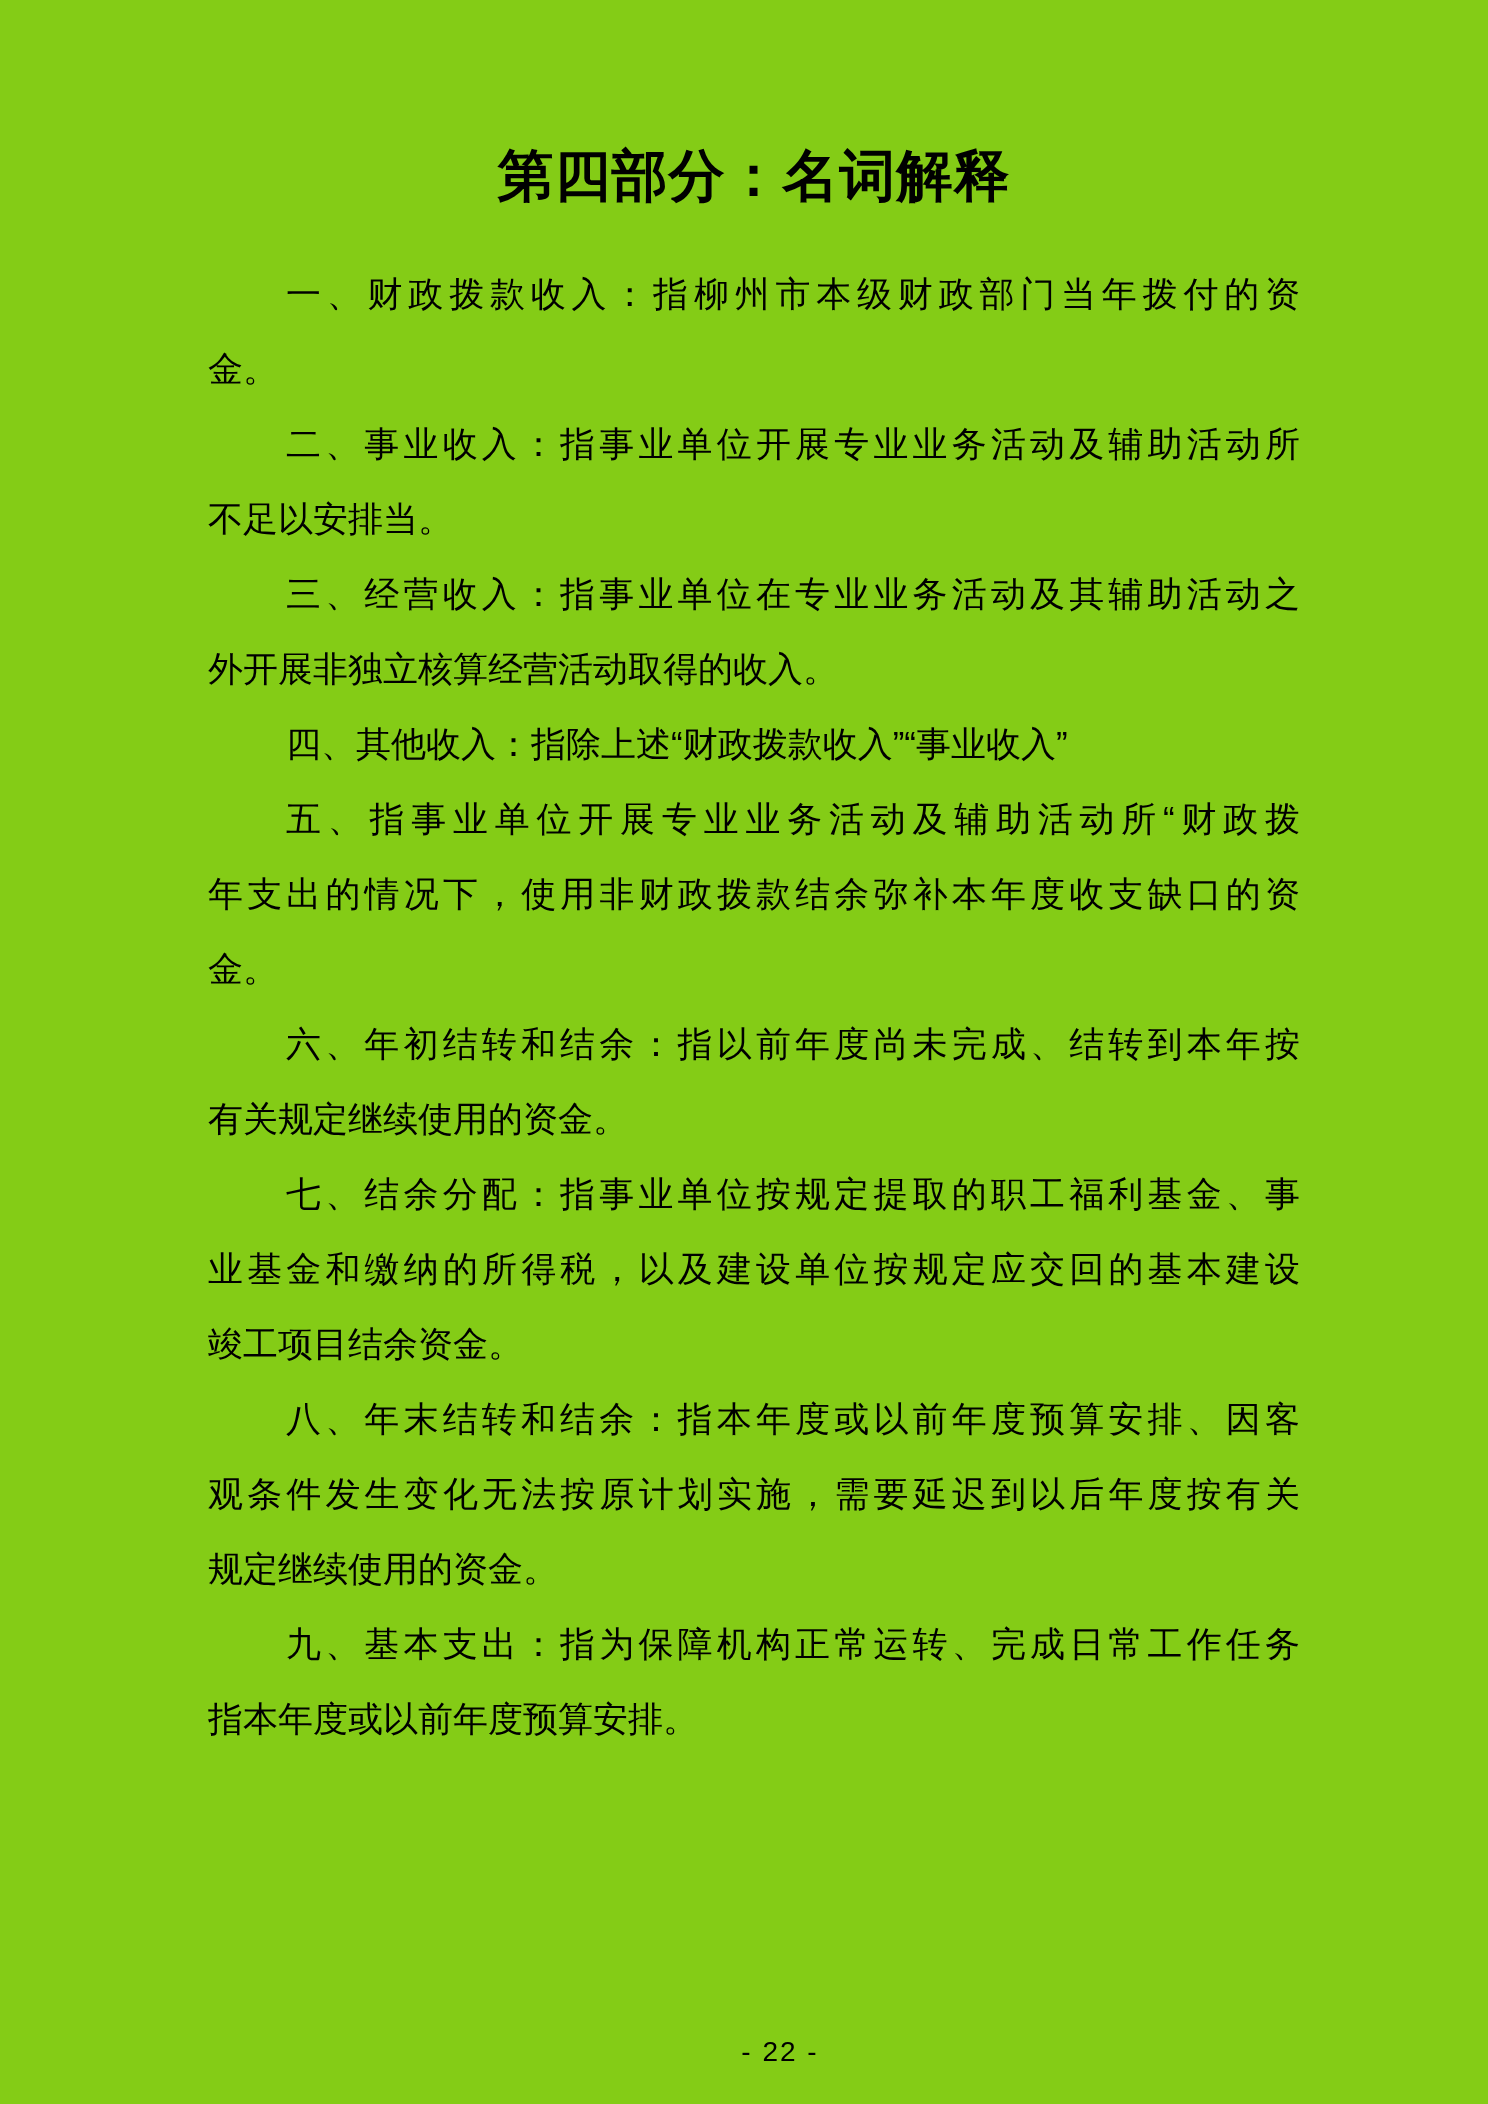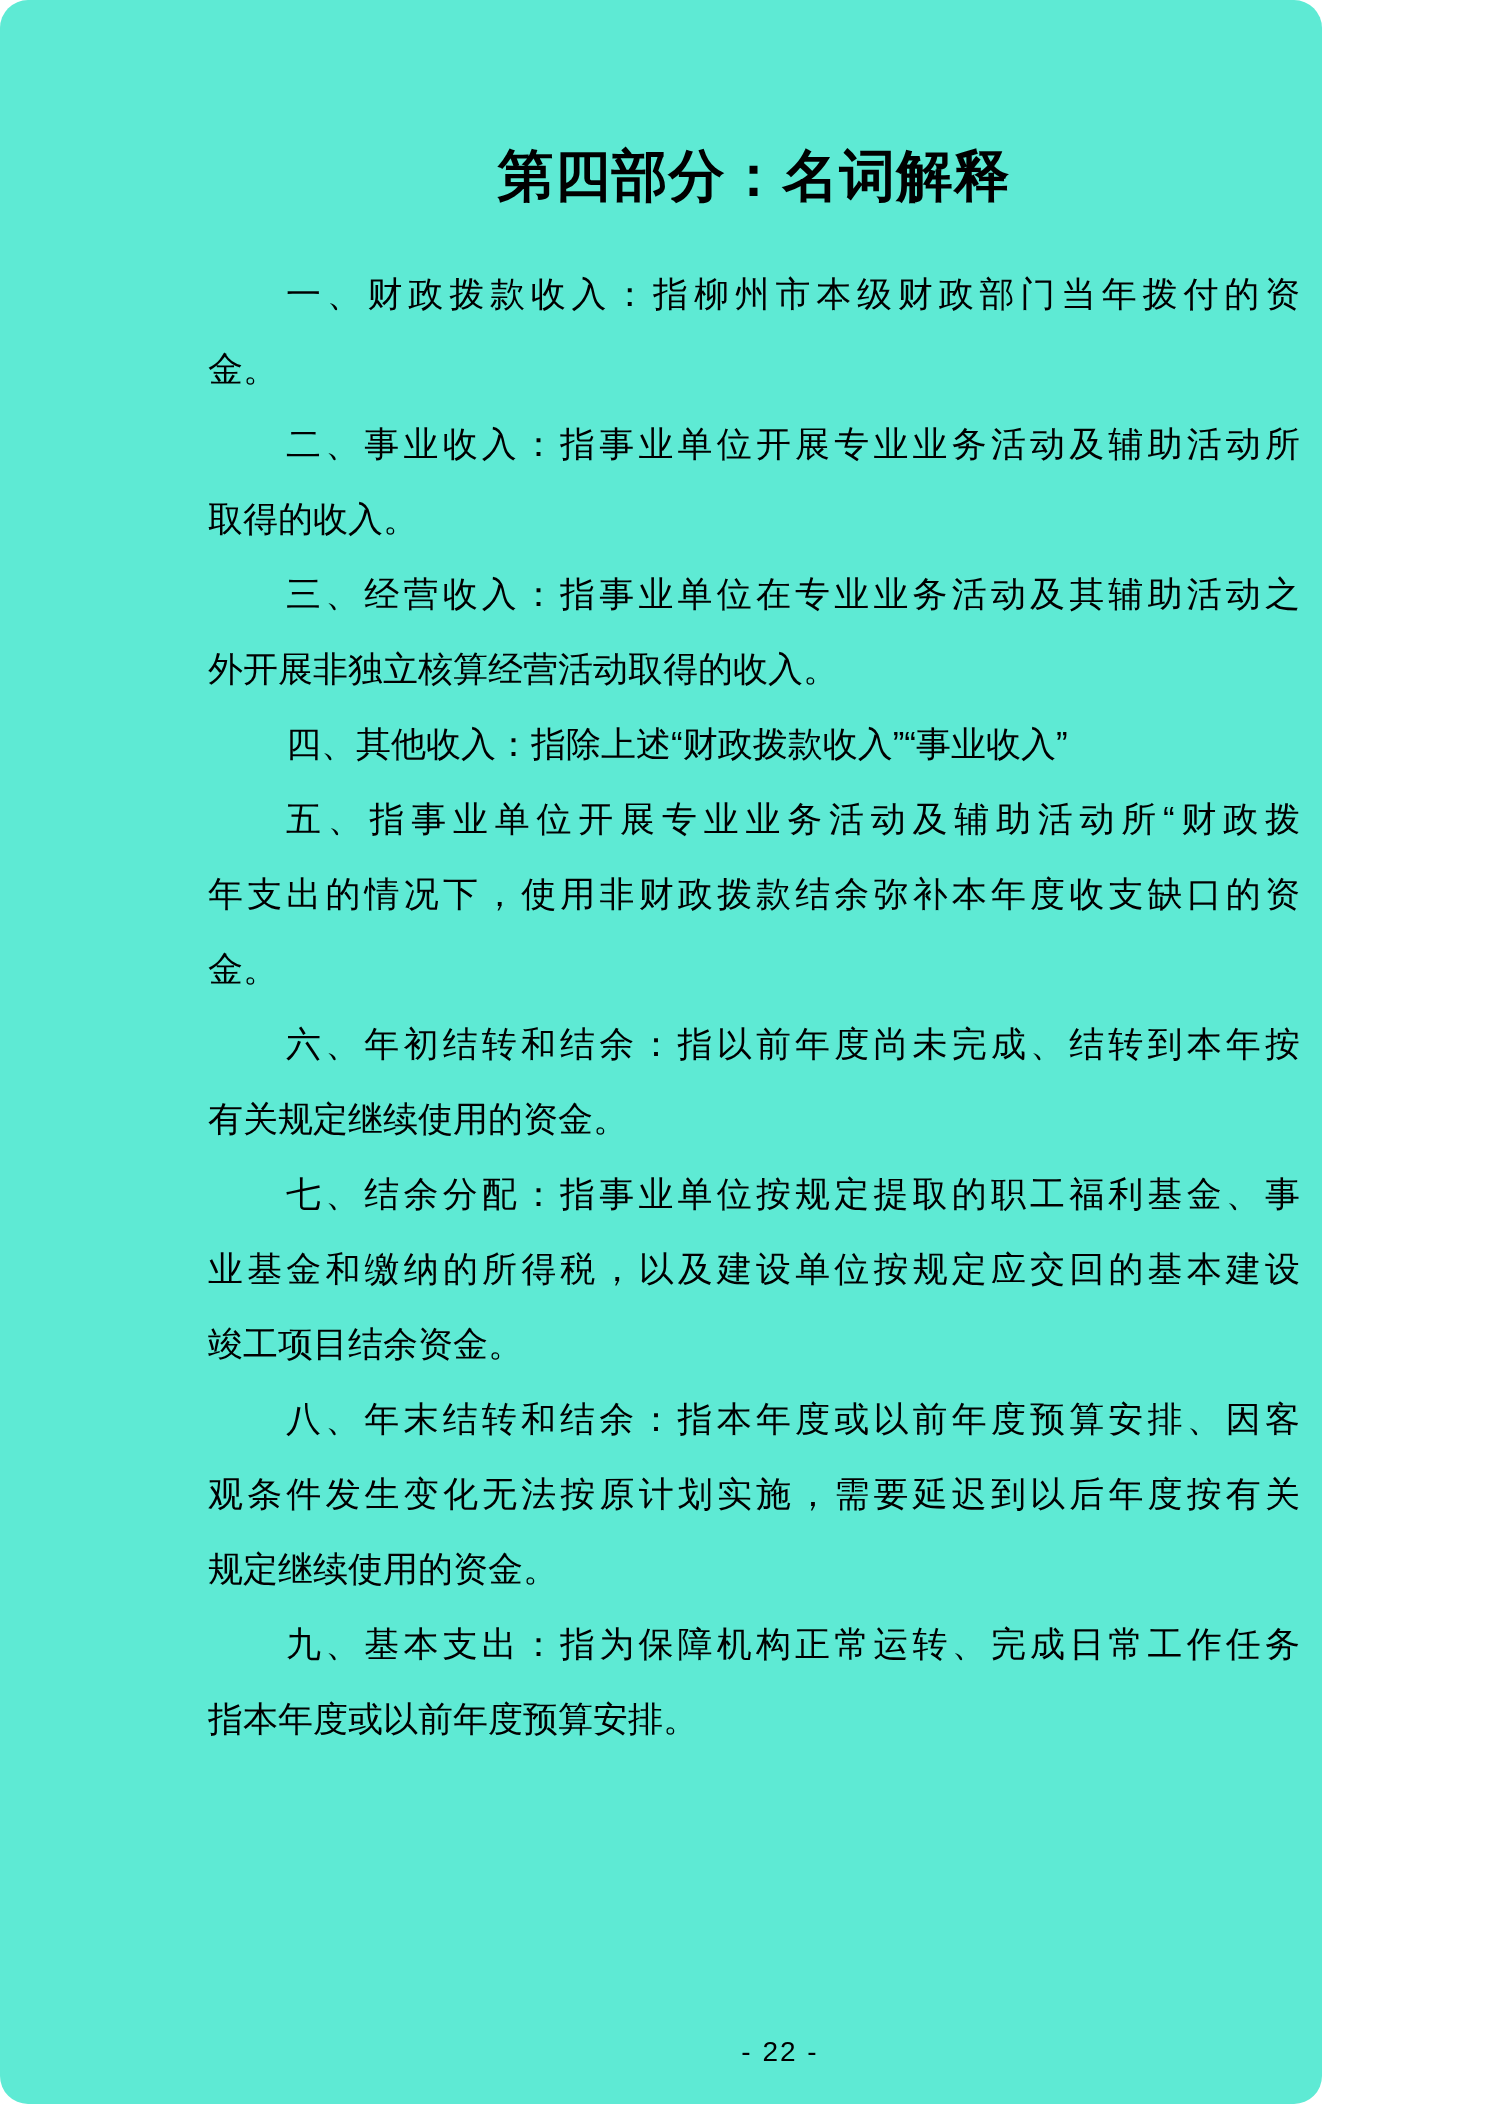--- a/index.html
+++ b/index.html
@@ -2,27 +2,26 @@
 <html lang="zh"><head>
 <meta charset="utf-8">
 <style>
   html, body {
     margin: 0;
     padding: 0;
     background: #ffffff;
   }
   .page {
     position: relative;
-    width: 1322px;
+    width: 1488px;
     height: 2104px;
-    background: #5eead4;
+    background: #84cc16;
     color: #000000;
     font-family: "Liberation Sans", "DejaVu Sans", sans-serif;
     overflow: hidden;
-    border-radius: 28px;
   }
   .doc-title {
     position: absolute;
     left: 208px;
     top: 136px;
     width: 1092px;
     height: 80px;
     line-height: 80px;
     font-size: 56px;
     font-weight: 600;
@@ -70,21 +69,21 @@
 
 <div class="page">
 
   <div class="doc-title">第四部分：名词解释</div>
 
   <div class="body-text">
 
   <div class="body-line indent justify">一、财政拨款收入：指柳州市本级财政部门当年拨付的资</div>
       <div class="body-line">金。</div>
       <div class="body-line indent justify">二、事业收入：指事业单位开展专业业务活动及辅助活动所</div>
-      <div class="body-line">取得的收入。</div>
+      <div class="body-line">不足以安排当。</div>
       <div class="body-line indent justify">三、经营收入：指事业单位在专业业务活动及其辅助活动之</div>
       <div class="body-line">外开展非独立核算经营活动取得的收入。</div>
       <div class="body-line indent">四、其他收入：指除上述“财政拨款收入”“事业收入”</div>
       <div class="body-line indent justify">五、指事业单位开展专业业务活动及辅助活动所“财政拨</div>
       <div class="body-line justify">年支出的情况下，使用非财政拨款结余弥补本年度收支缺口的资</div>
       <div class="body-line">金。</div>
       <div class="body-line indent justify">六、年初结转和结余：指以前年度尚未完成、结转到本年按</div>
       <div class="body-line">有关规定继续使用的资金。</div>
       <div class="body-line indent justify">七、结余分配：指事业单位按规定提取的职工福利基金、事</div>
       <div class="body-line justify">业基金和缴纳的所得税，以及建设单位按规定应交回的基本建设</div>

